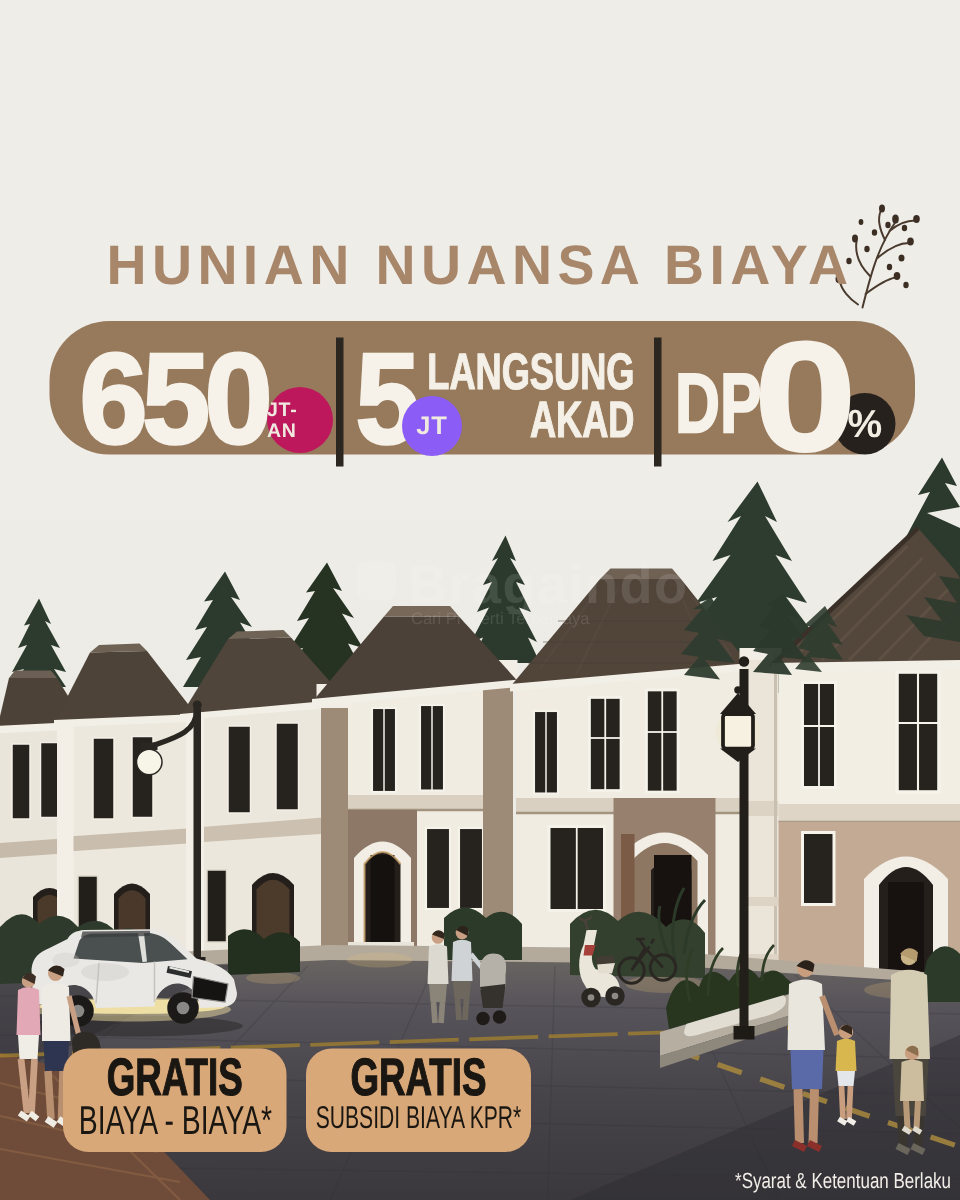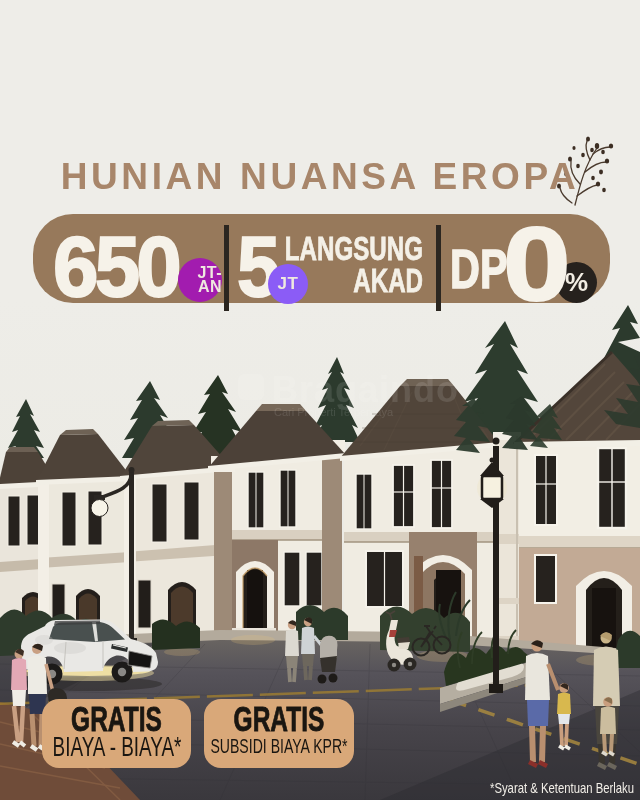--- a/index.html
+++ b/index.html
@@ -410,27 +410,27 @@
     <path d="M598,764 L606,768 M608,764 L616,768" stroke="#6b665c" stroke-width="4.5" fill="none"></path>
 
     <circle cx="608" cy="702" r="4.8" fill="#c99e7e"></circle>
     <path d="M604,700 Q608,695 612,699 L612,704 Z" fill="#8a6f4e"></path>
     <path d="M601,708 Q608,705 615,708 L616,734 L600,734 Z" fill="#cbbd9e"></path>
     <path d="M604,734 L605,752 M612,734 L611,752" stroke="#b99a78" stroke-width="4" fill="none"></path>
     <path d="M602,752 L607,755 M609,752 L614,755" stroke="#ded9cd" stroke-width="3.5" fill="none"></path>
   </g>
 </svg>
 
-<div class="abs" style="left:0;top:158px;width:640px;text-align:center;font-size:37px;font-weight:bold;color:#a8866a;letter-spacing:3.6px;line-height:37px;white-space:nowrap;">HUNIAN NUANSA EROPA</div>
+<div class="abs" style="left:0;top:158px;width:640px;text-align:center;font-size:37px;font-weight:bold;color:#a8866a;letter-spacing:3.6px;line-height:37px;white-space:nowrap;">HUNIAN NUANSA BIAYA</div>
 
 <div class="abs" style="left:33px;top:214px;width:577px;height:89px;background:#97795b;border-radius:40px;">
 
   <div class="abs" style="left:20px;top:9px;font-size:86px;font-weight:bold;color:#f6f2e9;-webkit-text-stroke:2px #f6f2e9;letter-spacing:-4px;line-height:1;transform:scaleX(0.95);transform-origin:0 0;">650</div>
 
-  <div class="abs" style="left:145px;top:44px;width:44px;height:44px;border-radius:50%;background:#a21caf;color:#efe9df;font-weight:bold;font-size:16px;line-height:13.5px;text-align:right;letter-spacing:0.5px;">
+  <div class="abs" style="left:145px;top:44px;width:44px;height:44px;border-radius:50%;background:#be185d;color:#efe9df;font-weight:bold;font-size:13px;line-height:13.5px;text-align:left;letter-spacing:0.5px;">
       <div style="margin-top:8px;">JT-<br>AN</div>
     </div>
 
   <div class="abs" style="left:191px;top:11px;width:4.5px;height:86px;background:#2b2620;"></div>
 
   <div class="abs" style="left:204px;top:9px;font-size:86px;font-weight:bold;color:#f6f2e9;-webkit-text-stroke:2px #f6f2e9;line-height:1;transform:scaleX(0.9);transform-origin:0 0;">5</div>
 
   <div class="abs" style="left:235px;top:50px;width:40px;height:40px;border-radius:50%;background:#8b5cf6;color:#efe9df;font-weight:bold;font-size:17px;line-height:40px;text-align:center;letter-spacing:0.5px;">JT</div>
 
   <div class="abs" style="left:194px;top:18px;width:196px;text-align:right;font-weight:bold;color:#f4f0e7;-webkit-text-stroke:0.8px #f4f0e7;font-size:34px;line-height:32px;transform:scaleX(0.71);transform-origin:100% 0;">LANGSUNG<br>AKAD</div>

